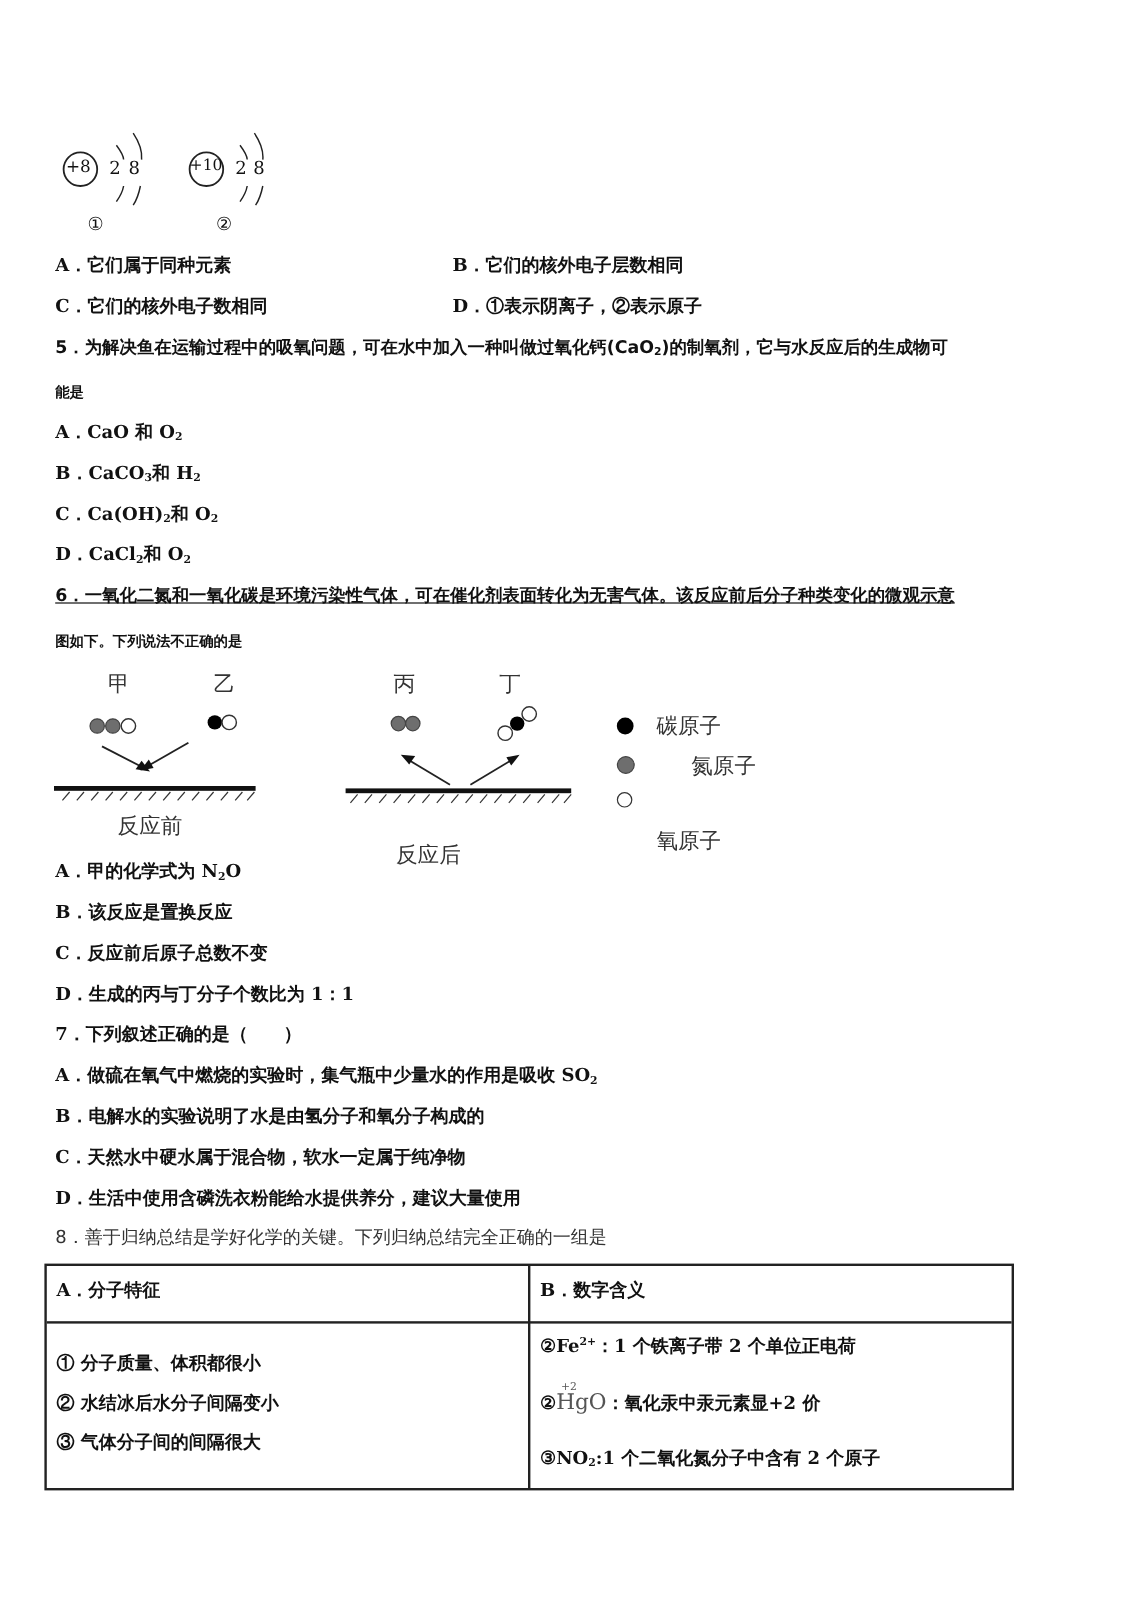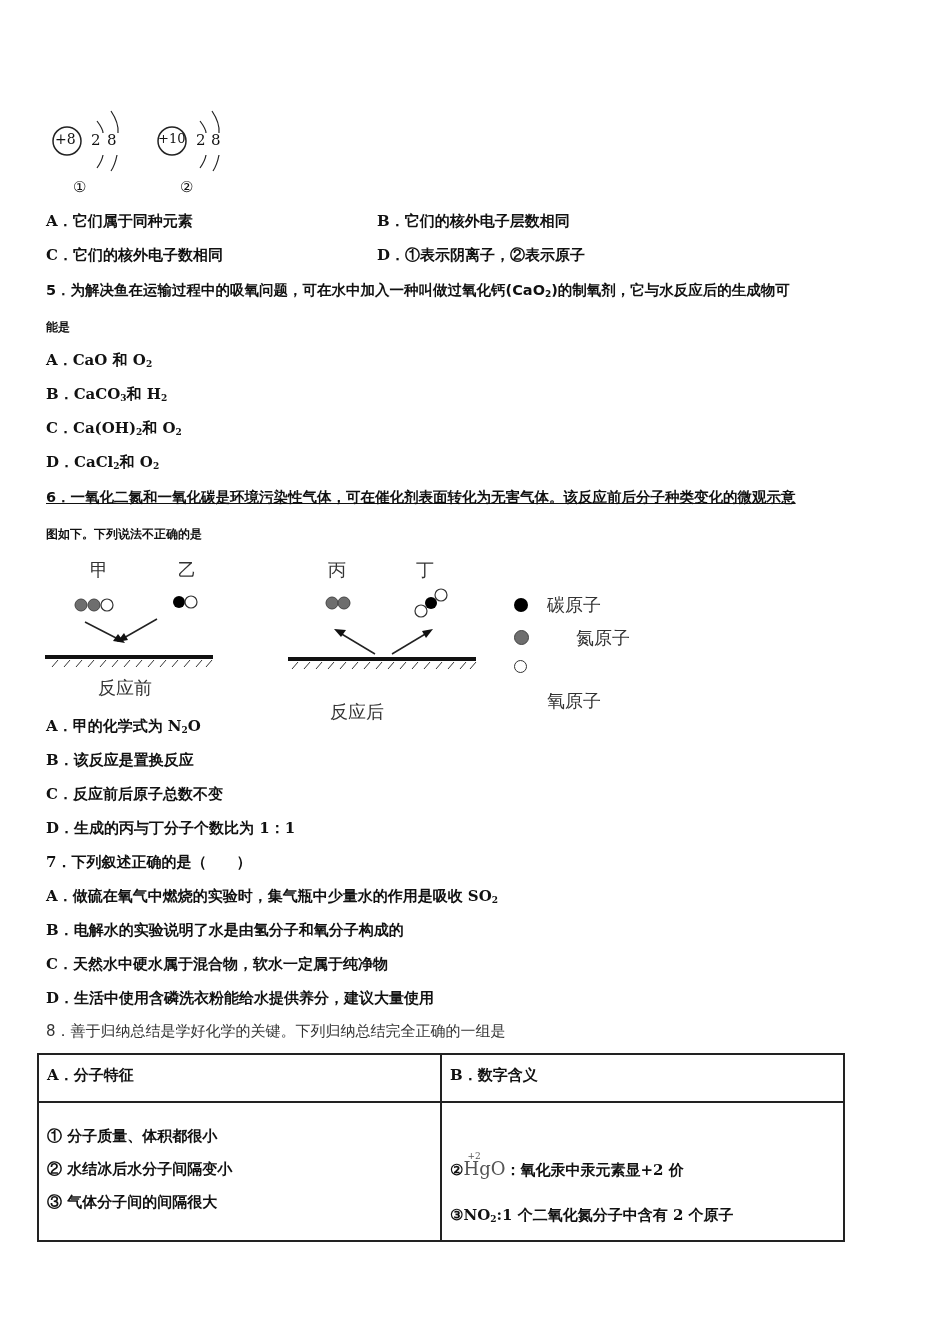--- a/index.html
+++ b/index.html
@@ -162,15 +162,16 @@
 <div class="tbl">
   <div class="vline"></div>
   <div class="hline"></div>
   <div class="cell" style="left:8px;top:10px;">A．分子特征</div>
   <div class="cell" style="left:411px;top:10px;">B．数字含义</div>
 
   <div class="cell" style="left:8px;top:71px;">① 分子质量、体积都很小</div>
   <div class="cell" style="left:8px;top:104px;">② 水结冰后水分子间隔变小</div>
   <div class="cell" style="left:8px;top:137px;">③ 气体分子间的间隔很大</div>
 
+  <div class="cell" style="left:411px;top:57px;"><span>②Fe</span><sup>2+</sup><span>：1 个铁离子带 2 个单位正电荷</span></div>
   <div class="cell" style="left:411px;top:104px;"><span>②</span><span class="hgo"><span class="val">+2</span><span>HgO</span></span><span>：氧化汞中汞元素显+2 价</span></div>
   <div class="cell" style="left:411px;top:150px;"><span>③NO</span><sub>2</sub><span>:1 个二氧化氮分子中含有 2 个原子</span></div>
 </div>
 
 </body></html>

